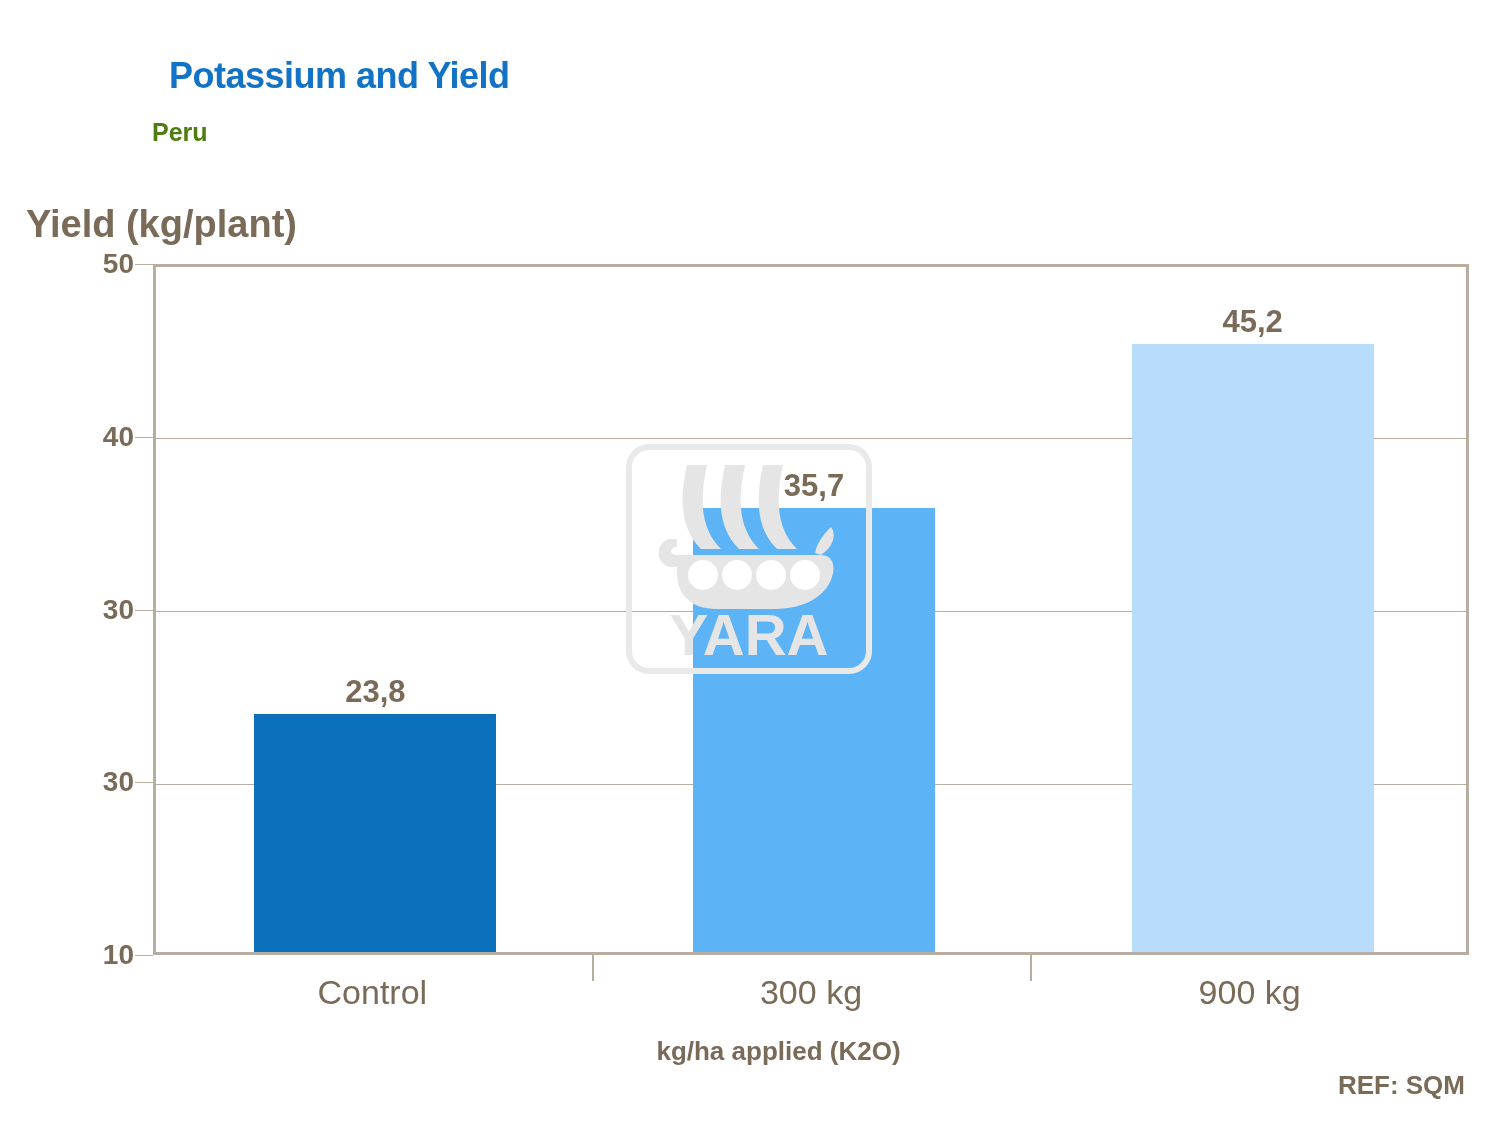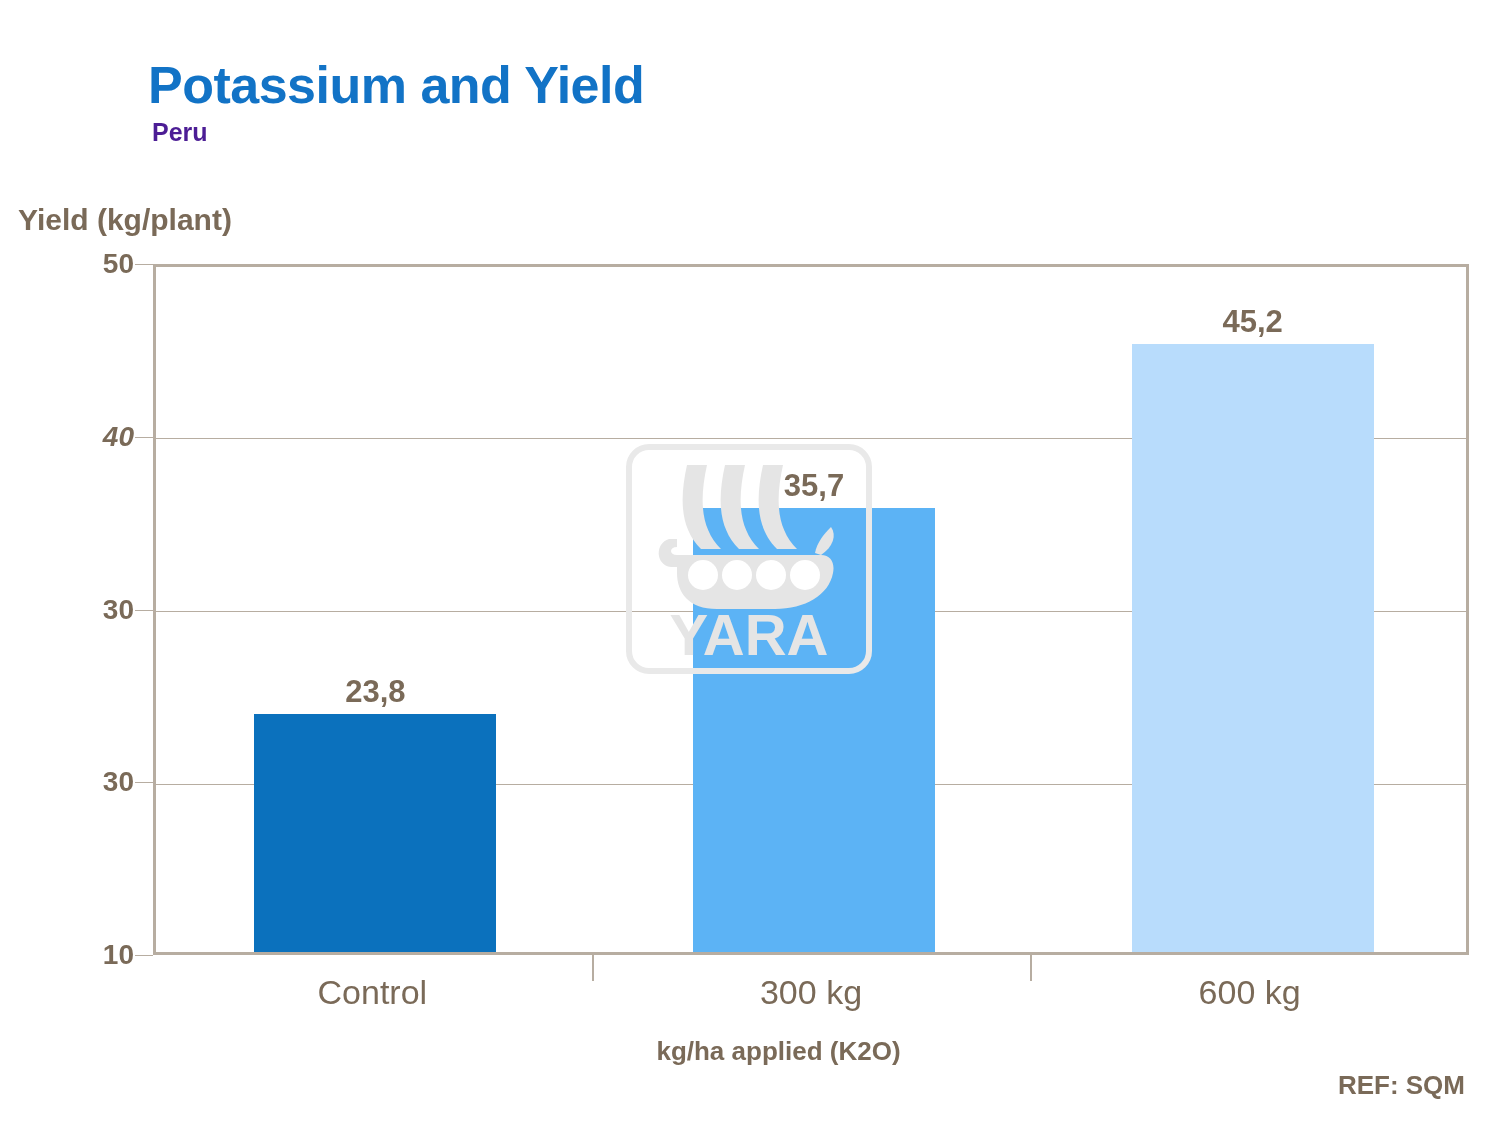--- a/index.html
+++ b/index.html
@@ -12,44 +12,44 @@
     height: 1125px;
     position: relative;
     overflow: hidden;
     font-family: "Liberation Sans", sans-serif;
     -webkit-font-smoothing: antialiased;
   }
 
   
   #chart-title {
     position: absolute;
-    left: 148px;
+    left: 169px;
     top: 55px;
-    font-size: 52px;
+    font-size: 36px;
     font-weight: bold;
     color: #1273c6;
     letter-spacing: -0.5px;
     white-space: nowrap;
   }
   #chart-subtitle {
     position: absolute;
     left: 152px;
     top: 118px;
     font-size: 25px;
     font-weight: bold;
-    color: #4c1d95;
+    color: #4d7c0f;
     white-space: nowrap;
   }
 
   
   #y-axis-title {
     position: absolute;
-    left: 18px;
+    left: 26px;
     top: 203px;
-    font-size: 30px;
+    font-size: 38px;
     font-weight: bold;
     color: #7a6a58;
     white-space: nowrap;
   }
   #x-axis-title {
     position: absolute;
     left: 0;
     right: 0;
     top: 1036px;
     text-align: center;
@@ -163,21 +163,21 @@
 
 <div id="x-axis-title">
   <span id="x-axis-title-inner">kg/ha applied (K2O)</span>
 </div>
 
 <div id="ref-note">REF: SQM</div>
 
 <div id="y-ticks-layer">
     <div class="y-tick-label" style="top: 264px;">50</div>
     <div class="y-tick-mark" style="top: 264px;"></div>
-    <div class="y-tick-label" style="top: 436.75px; font-style: italic;">40</div>
+    <div class="y-tick-label" style="top: 436.75px;">40</div>
     <div class="y-tick-mark" style="top: 436.75px;"></div>
     <div class="y-tick-label" style="top: 609.5px;">30</div>
     <div class="y-tick-mark" style="top: 609.5px;"></div>
     <div class="y-tick-label" style="top: 782.25px;">30</div>
     <div class="y-tick-mark" style="top: 782.25px;"></div>
     <div class="y-tick-label" style="top: 955px;">10</div>
     <div class="y-tick-mark" style="top: 955px;"></div>
   </div>
 
 <div id="plot-area">
@@ -222,14 +222,14 @@
   </svg>
 </div>
 
 <div id="x-ticks-layer">
     <div class="x-tick-mark" style="left: 591.667px;"></div>
     <div class="x-tick-mark" style="left: 1030.33px;"></div>
   </div>
 <div id="x-labels-layer">
     <div class="x-cat-label" style="left: 372.333px;">Control</div>
     <div class="x-cat-label" style="left: 811px;">300 kg</div>
-    <div class="x-cat-label" style="left: 1249.67px;">600 kg</div>
+    <div class="x-cat-label" style="left: 1249.67px;">900 kg</div>
   </div>
 
 </body></html>

